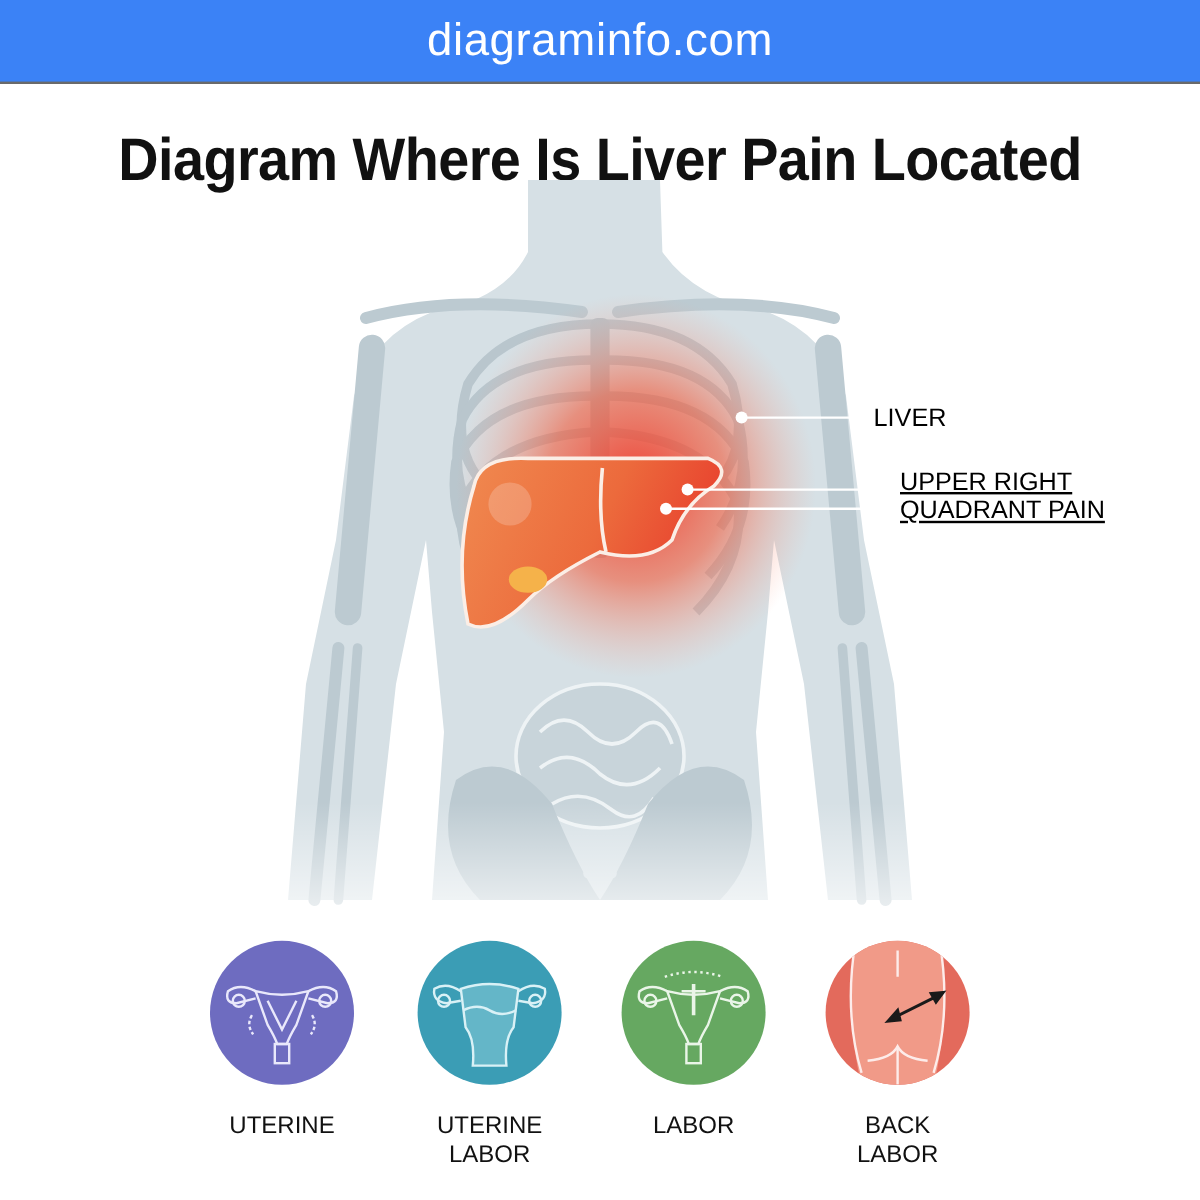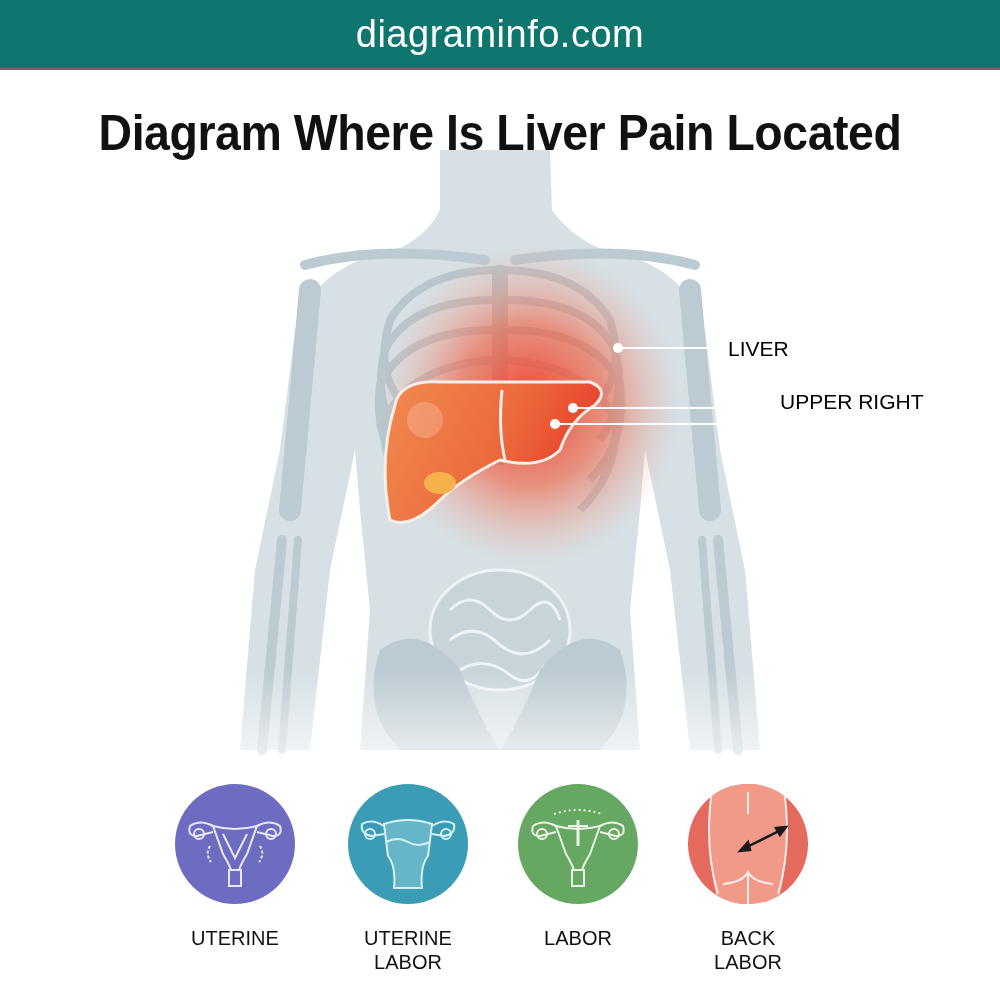--- a/index.html
+++ b/index.html
@@ -1,17 +1,17 @@
 <!DOCTYPE html>
 <html><head>
 <meta charset="utf-8">
 <style>
   html, body { margin:0; padding:0; }
   body { width:1000px; height:1000px; background:#ffffff; position:relative; overflow:hidden; font-family:"Liberation Sans", sans-serif; }
-  .topbar { position:absolute; left:0; top:0; width:1000px; height:68px; background:#0f766e; border-bottom:2px solid #6a6a6a; display:flex; align-items:center; justify-content:center; }
+  .topbar { position:absolute; left:0; top:0; width:1000px; height:68px; background:#3b82f6; border-bottom:2px solid #6a6a6a; display:flex; align-items:center; justify-content:center; }
   .site { color:#ffffff; font-size:38px; font-family:"Liberation Sans", sans-serif; letter-spacing:0.5px; }
   .title { position:absolute; left:0; top:104px; width:1000px; text-align:center; font-size:50px; font-weight:bold; color:#111; font-family:"Liberation Sans", sans-serif; letter-spacing:-0.5px; transform:scaleX(0.93); }
   .figure { position:absolute; left:200px; top:150px; width:600px; height:610px; }
   .label { position:absolute; color:#000000; font-size:21px; font-family:"Liberation Sans", sans-serif; line-height:24px; }
   .icons { position:absolute; left:0; top:780px; width:955px; height:220px; }
   .icon-item { position:absolute; top:0; width:180px; text-align:center; }
   .circle { width:120px; height:120px; border-radius:50%; margin:4px auto 0; position:relative; overflow:hidden; }
   .icon-label { margin-top:22px; font-size:20px; line-height:24px; color:#111; font-family:"Liberation Sans", sans-serif; }
 </style>
 </head>
@@ -95,22 +95,23 @@
       <circle cx="373" cy="258" r="5" fill="#fff"></circle>
       <line x1="373" y1="258" x2="530" y2="258" stroke="#fff" stroke-width="2"></line>
       <circle cx="355" cy="274" r="5" fill="#fff"></circle>
       <line x1="355" y1="274" x2="530" y2="274" stroke="#fff" stroke-width="2"></line>
     </g>
     <rect x="0" y="0" width="600" height="610" fill="url(#fade)"></rect>
   </svg>
 </div>
 
 <div class="label" style="left:728px; top:337px;">LIVER</div>
-<div class="label" style="left:780px; top:390px;">
+<div class="label" style="left:750px; top:390px;text-decoration:underline;">
   <div>UPPER RIGHT</div>
+  <div>QUADRANT PAIN</div>
 </div>
 
 <div class="icons">
 
   <div class="icon-item" style="left:145px;">
     <div class="circle" style="background:#6e6cc0;">
       <svg width="120" height="120" viewBox="0 0 120 120">
         <g stroke="#e9e8fb" stroke-width="2" fill="none">
           <path d="M38 42 Q60 48 82 42 L72 70 Q66 80 64 86 L56 86 Q54 80 48 70 Z"></path>
           <path d="M38 42 Q25 35 15 42 Q12 52 22 52 L38 48"></path>

